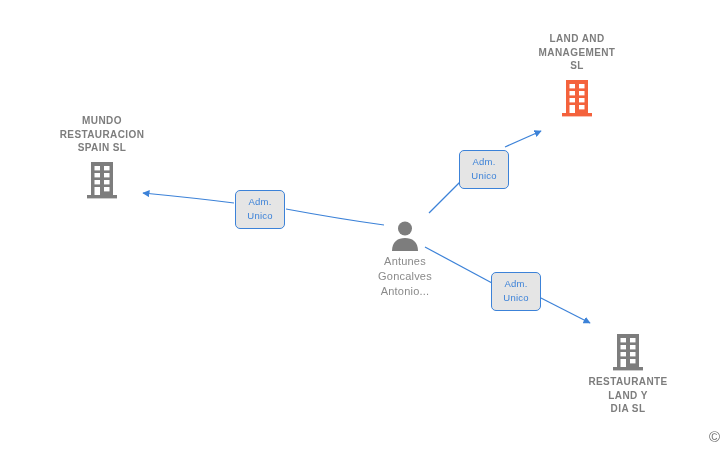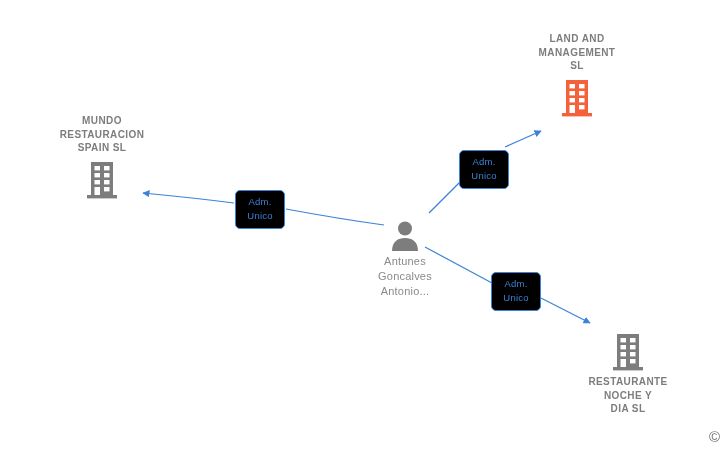--- a/index.html
+++ b/index.html
@@ -63,21 +63,21 @@
   .node.company-top .node-label { margin-bottom: 6px; }
   .node.company-bottom .node-label { margin-top: 4px; }
   .node.person .node-label { margin-top: 2px; }
 
   
   .edge-label {
     position: absolute;
     box-sizing: border-box;
     width: 50px;
     padding: 4px 0 5px 0;
-    background: #000000;
+    background: #e5e5e5;
     border: 1px solid #3c82d8;
     border-radius: 5px;
     color: #3c82d8;
     font-size: 9.5px;
     line-height: 1.45;
     text-align: center;
     white-space: pre-line;
     letter-spacing: 0.2px;
   }
 
@@ -190,21 +190,21 @@
       <rect x="7.5" y="5" width="5.5" height="4.4" fill="#ffffff"></rect>
       <rect x="17" y="5" width="5.5" height="4.4" fill="#ffffff"></rect>
       <rect x="7.5" y="12" width="5.5" height="4.4" fill="#ffffff"></rect>
       <rect x="17" y="12" width="5.5" height="4.4" fill="#ffffff"></rect>
       <rect x="7.5" y="19" width="5.5" height="4.4" fill="#ffffff"></rect>
       <rect x="17" y="19" width="5.5" height="4.4" fill="#ffffff"></rect>
       <rect x="7.5" y="26" width="5.5" height="8" fill="#ffffff"></rect>
       <rect x="17" y="26" width="5.5" height="4.4" fill="#ffffff"></rect>
     </svg>
     <div class="node-label">RESTAURANTE
-NOCHE Y
+LAND Y
 DIA  SL</div>
   </div>
 
   <div class="edge-label" style="left:459px; top:150px;">Adm.
 Unico</div>
 
   <div class="edge-label" style="left:235px; top:190px;">Adm.
 Unico</div>
 
   <div class="edge-label" style="left:491px; top:272px;">Adm.

